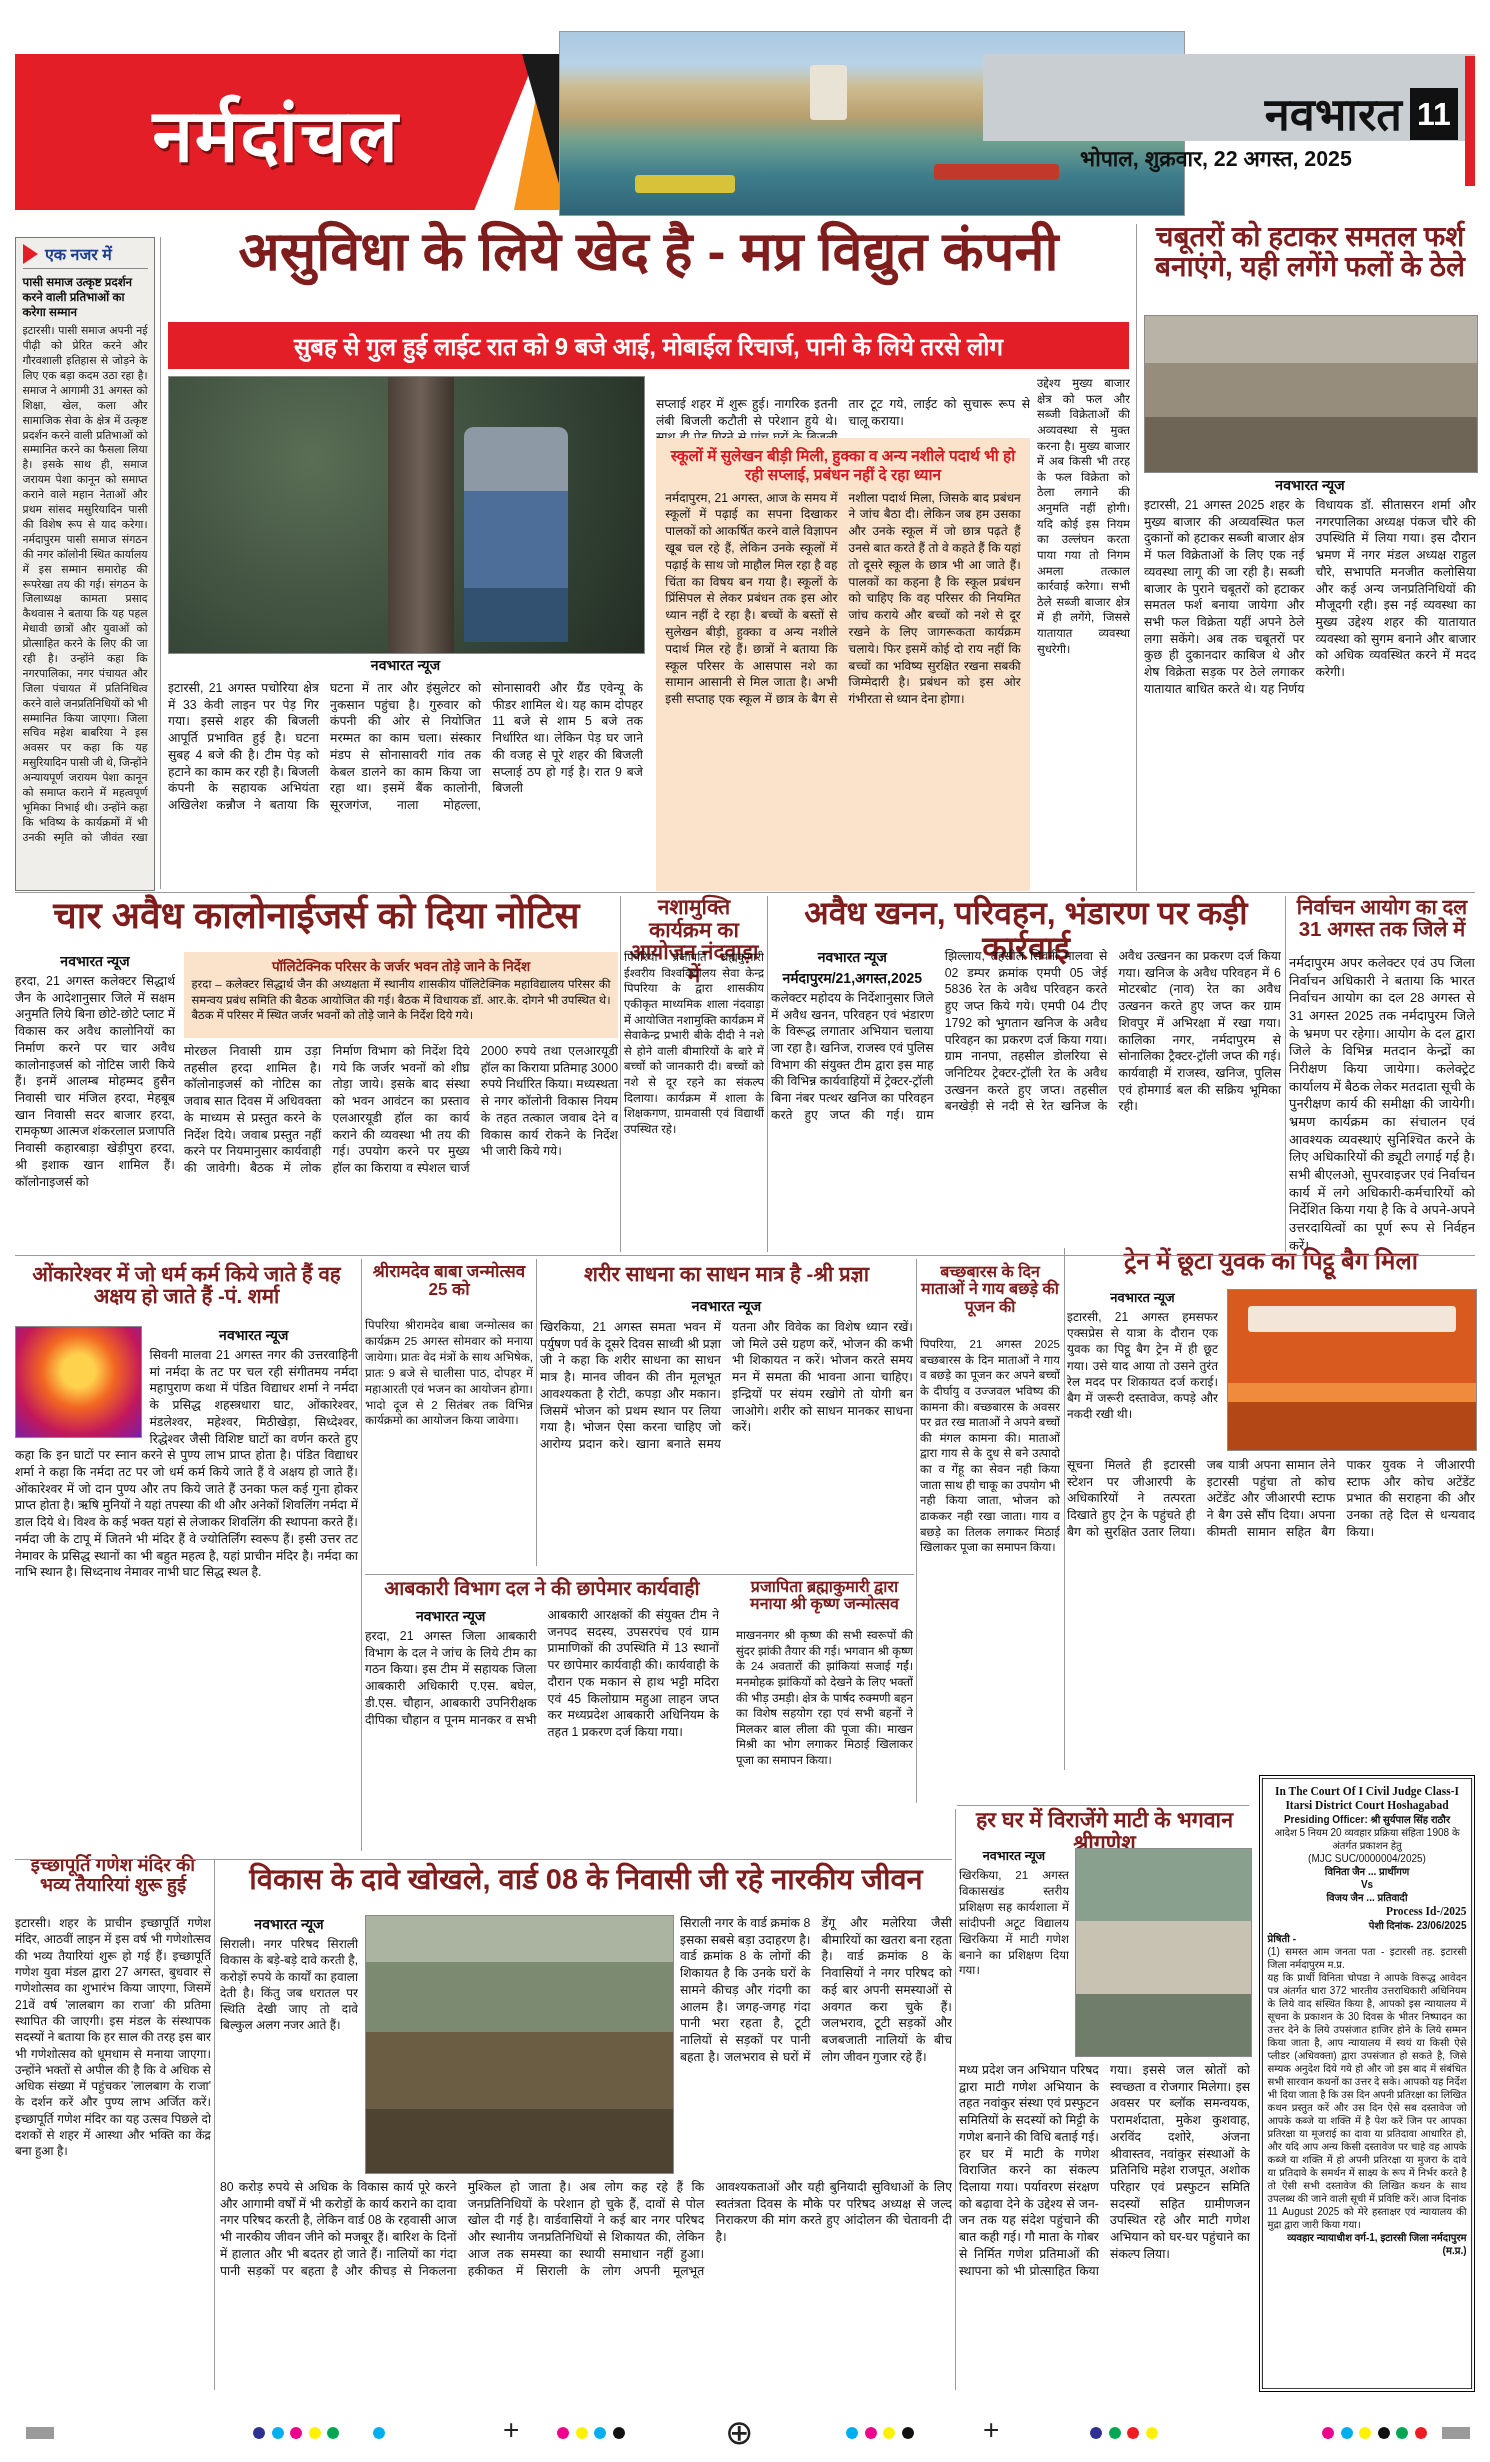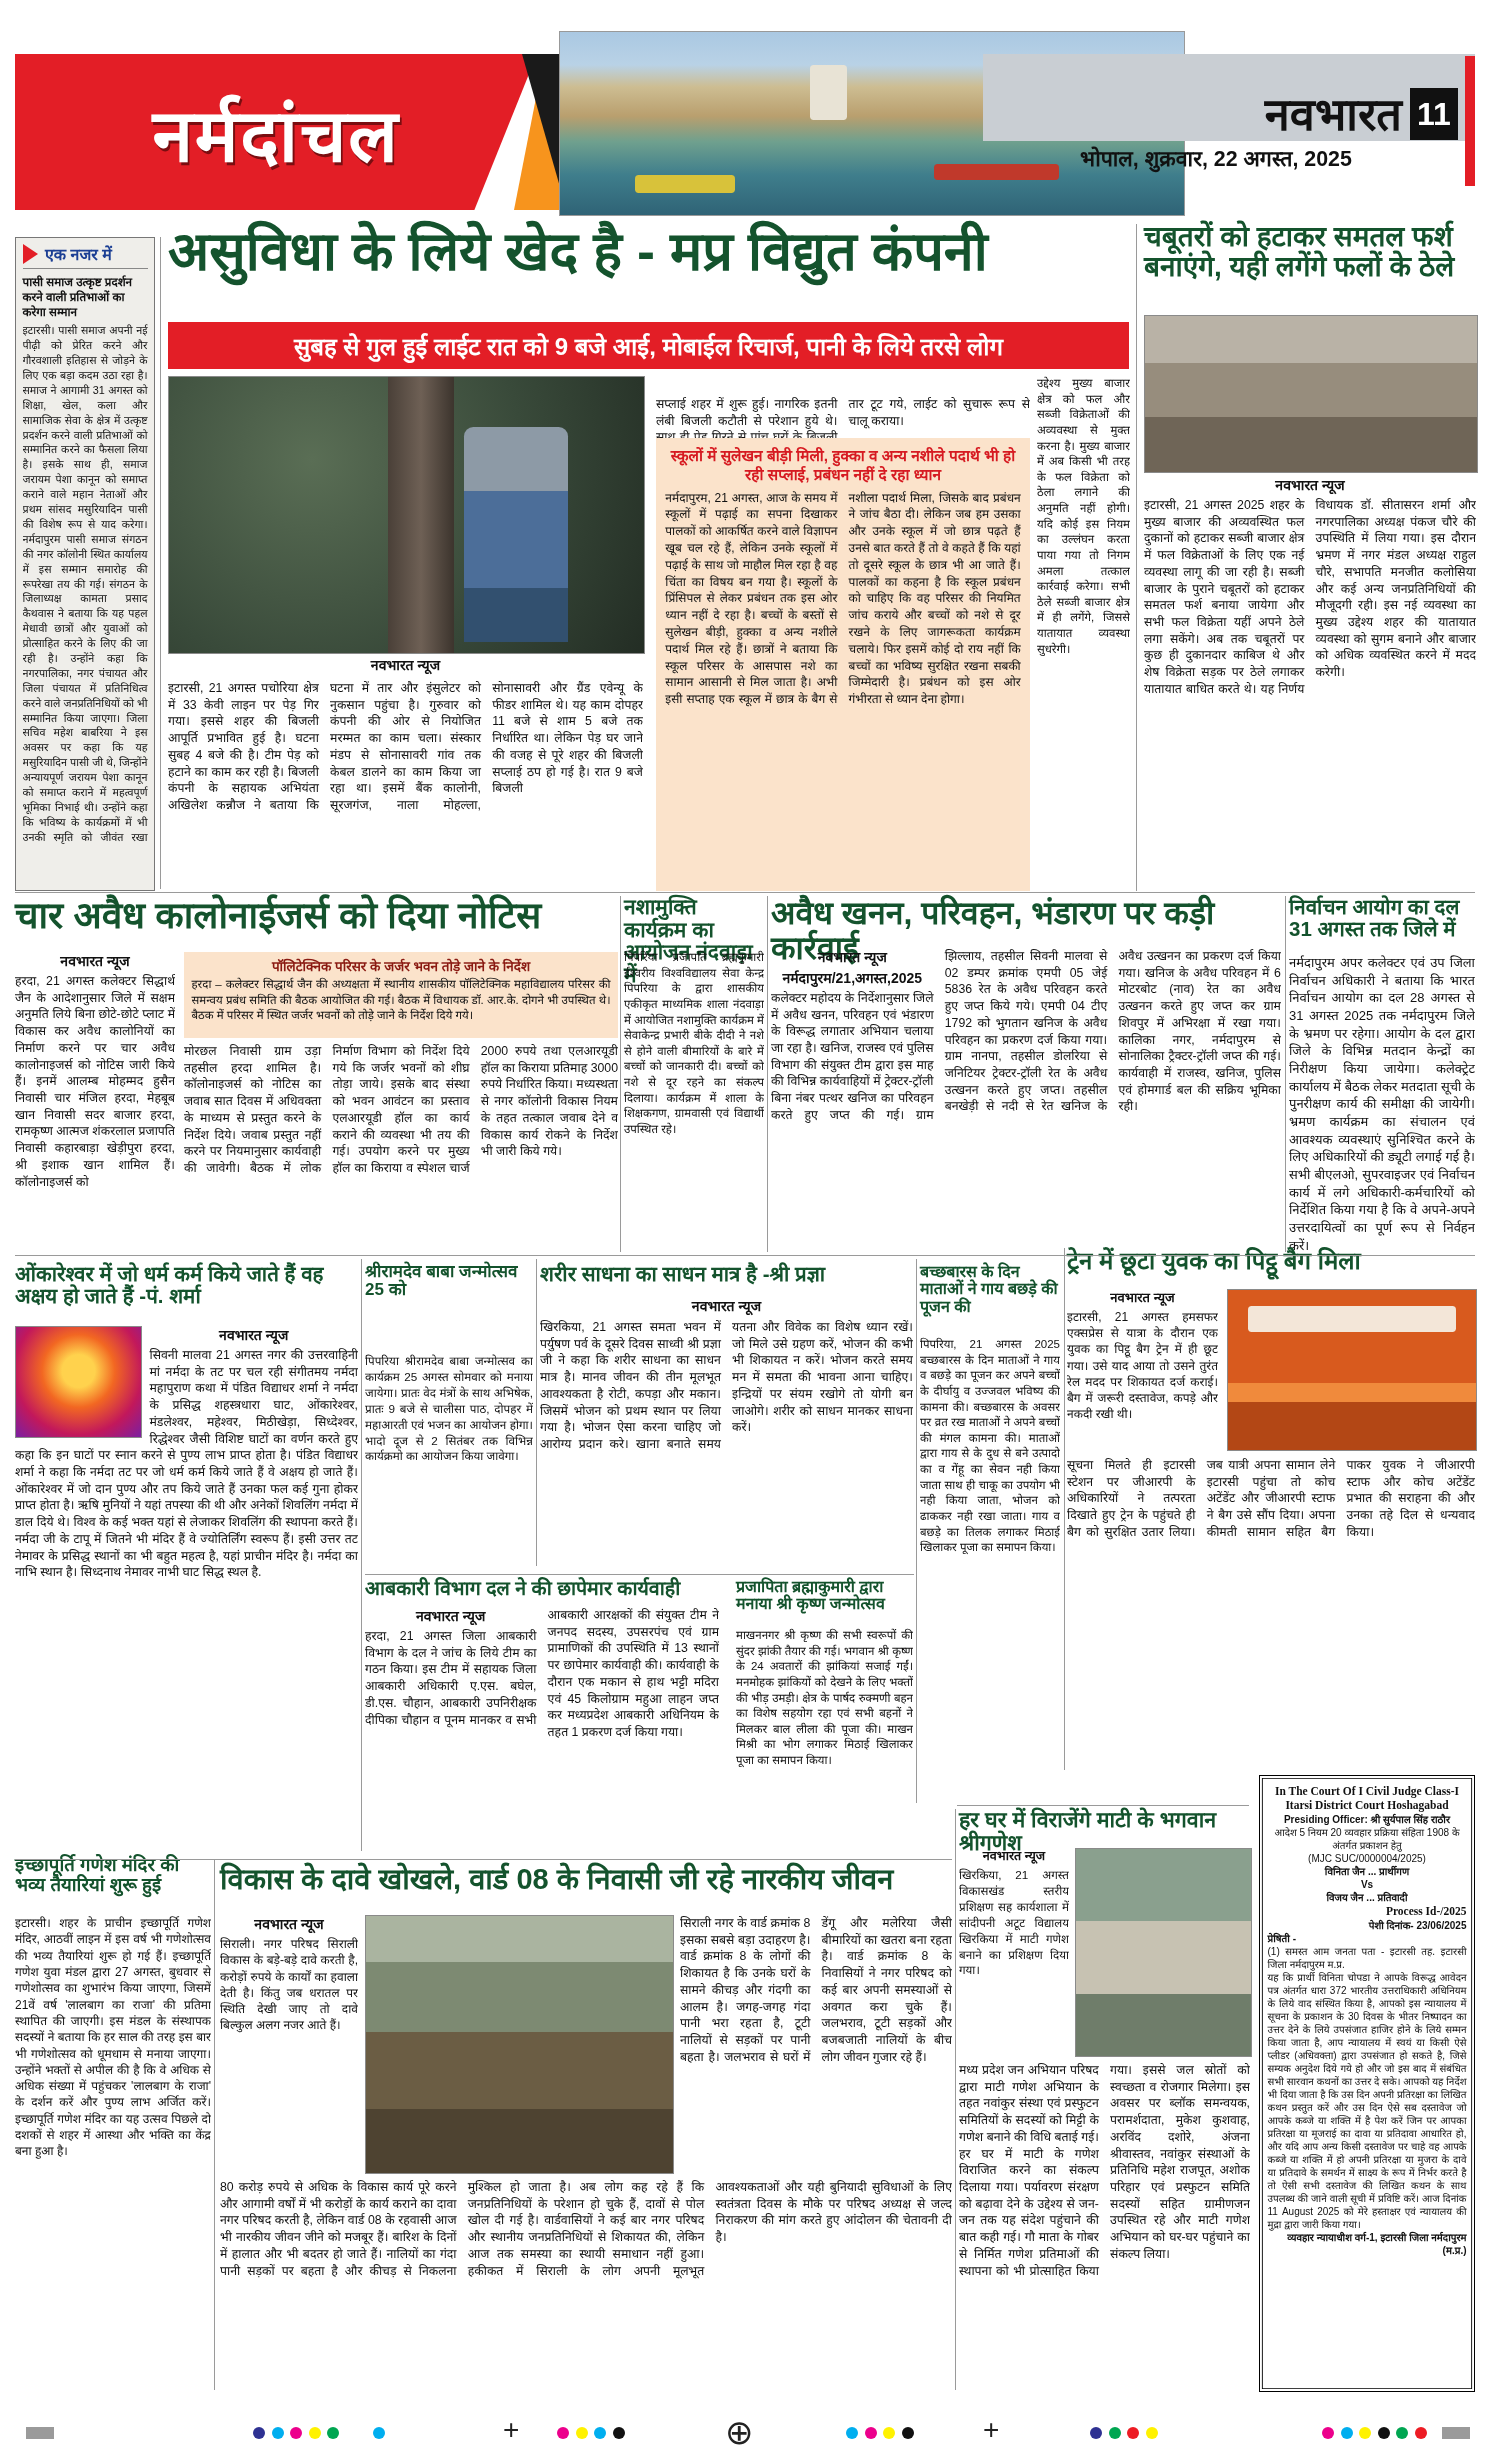--- a/index.html
+++ b/index.html
@@ -15,21 +15,21 @@
   #ghat-photo{left:559px;top:31px;width:624px;height:183px;border:0.9px solid #999;
       background:linear-gradient(180deg,#aac8e2 0%,#b9d2e6 18%,#cdbd92 30%,#b99f6e 46%,#6fa08e 60%,#3f7e8c 78%,#2f6376 100%);}
   .boat{position:absolute;border-radius:3.7px;}
   #topbar{left:983px;top:54px;width:492px;height:87px;background:#c9ced3;}
   #topbar .redbar{position:absolute;right:0;top:1.9px;width:10.2px;height:130px;background:#e31e26;}
   #logo{position:absolute;right:73px;top:28px;font-family:"Liberation Serif",serif;font-weight:900;font-size:45px;color:#111;}
   #pagenum{position:absolute;right:17px;top:34px;width:48px;height:52px;background:#111;color:#fff;font-size:32px;
            display:flex;align-items:center;justify-content:center;font-weight:700;}
   #dateline{left:983px;top:143px;width:466px;text-align:center;font-weight:700;font-size:21.4px;}
   
-  .hl{font-weight:900;color:#14532d;text-align:left;line-height:1.08;}
+  .hl{font-weight:900;color:#7f1d1d;text-align:center;line-height:1.08;}
   .body-txt{font-size:12.3px;line-height:1.36;text-align:justify;overflow:hidden;}
   .cols{column-gap:11.2px;}
   .c2{column-count:2;} .c3{column-count:3;}
   .byl{font-weight:700;text-align:center;font-size:14px;margin-bottom:1.9px;}
   .photo{border:0.9px solid #8a8a8a;}
   .rule{background:#9a9a9a;}
   
   #eknajar{left:15px;top:237px;width:140px;height:654px;border:0.9px solid #777;background:#efeeea;padding:4.7px 6.5px;box-sizing:border-box;}
   #eknajar .hd{display:flex;align-items:center;border-bottom:0.9px solid #888;padding-bottom:3.7px;margin-bottom:4.7px;}
   #eknajar .tri{width:0;height:0;border-left:15px solid #e31e26;border-top:10.2px solid transparent;border-bottom:10.2px solid transparent;margin-right:7.5px;}
@@ -69,21 +69,21 @@
   #s3-hl{left:771px;top:896px;width:510px;font-size:32px;}
   #s3-bd{left:771px;top:948px;width:510px;height:304px;}
   #s4-hl{left:1289px;top:896px;width:186px;font-size:20.5px;}
   #s4-bd{left:1289px;top:954px;width:186px;height:298px;font-size:13px;}
   
   #s5-hl{left:15px;top:1263px;width:343px;font-size:20.5px;}
   #s5-wrap{left:15px;top:1326px;width:343px;height:524px;}
   #idol-photo{float:left;width:125px;height:110px;margin:0 7.5px 3.7px 0;border:0.9px solid #8a8a8a;
       background:radial-gradient(circle at 50% 40%,#ffd24d 0 18%,#f26722 40%,#c2185b 70%,#7b1fa2 100%);}
   #s6-hl{left:365px;top:1263px;width:168px;font-size:17px;}
-  #s6-bd{left:365px;top:1317px;width:168px;height:250px;font-size:11.7px;margin-top:36px;}
+  #s6-bd{left:365px;top:1317px;width:168px;height:250px;font-size:11.7px;}
   #s7-hl{left:540px;top:1263px;width:373px;font-size:20.5px;}
   #s7-byl{left:540px;top:1296px;width:373px;}
   #s7-bd{left:540px;top:1319px;width:373px;height:248px;}
   #s8-hl{left:365px;top:1578px;width:354px;font-size:19.6px;}
   #s8-bd{left:365px;top:1607px;width:354px;height:240px;}
   #s9-hl{left:736px;top:1578px;width:177px;font-size:16px;}
   #s9-bd{left:736px;top:1628px;width:177px;height:222px;font-size:11.5px;}
   #s10-hl{left:920px;top:1263px;width:140px;font-size:16px;}
   #s10-bd{left:920px;top:1337px;width:140px;height:462px;font-size:11.5px;}
   #s11-hl{left:1067px;top:1248px;width:408px;font-size:24px;}

